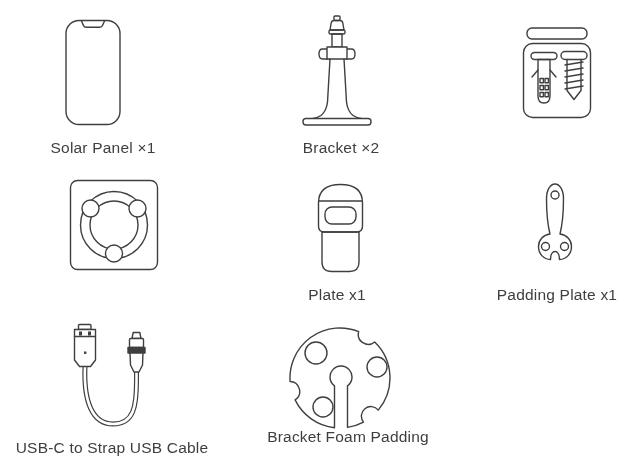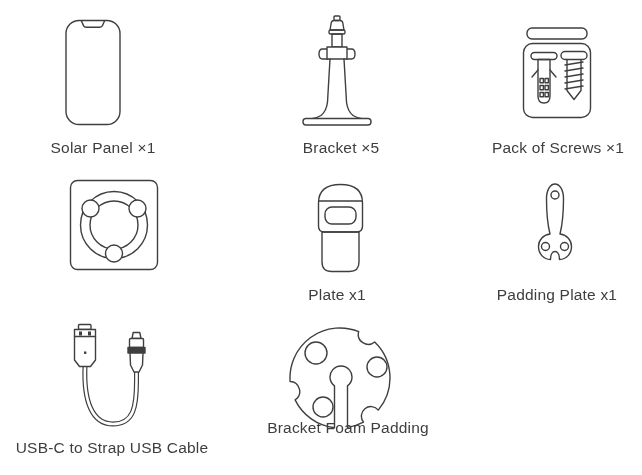--- a/index.html
+++ b/index.html
@@ -42,21 +42,21 @@
       <path d="M30,16 L31.2,9 Q31.6,6.5 34,6.5 L40,6.5 Q42.4,6.5 42.8,9 L44,16 Z"></path>
       <rect x="29" y="16" width="16" height="4" rx="1.5"></rect>
       <rect x="32" y="20" width="10" height="13"></rect>
       <path d="M28,35 L22.5,35 Q19,35 19,40 Q19,45 22.5,45 L28,45"></path>
       <path d="M46,35 L51.5,35 Q55,35 55,40 Q55,45 51.5,45 L46,45"></path>
       <rect x="27" y="33" width="20" height="12" fill="#ffffff"></rect>
       <path d="M30,45 L27.5,88 Q26.5,97 21,101.5 Q17,104 12,104.8 L62,104.8 Q57,104 53,101.5 Q47.5,97 46.5,88 L44,45"></path>
       <rect x="3" y="104.5" width="68" height="6.5" rx="3" fill="#ffffff"></rect>
     </svg>
   </div>
-  <div class="item-label" style="left:341px;top:139px">Bracket ×5</div>
+  <div class="item-label" style="left:341px;top:139px">Bracket ×2</div>
 
   <div class="item-icon" style="left:522px;top:27px">
     <svg width="70" height="92" viewBox="0 0 70 92" fill="none" stroke="#3f3f3f" stroke-width="1.4" stroke-linecap="round" stroke-linejoin="round">
       <rect x="5" y="1" width="60" height="11" rx="5"></rect>
       <rect x="1.5" y="16.5" width="67" height="74" rx="9"></rect>
 
       <rect x="9" y="25.5" width="26" height="7" rx="3.5"></rect>
       <path d="M16,32.5 L28,32.5 L28,69 Q28,76 22,76 Q16,76 16,69 Z"></path>
       <path d="M16,43 L10,50"></path>
       <path d="M28,43 L34,50"></path>
@@ -69,21 +69,20 @@
 
       <rect x="39" y="24.5" width="26" height="8" rx="4"></rect>
       <path d="M45,32.5 L45,63.5 L52,72.5 L59,63.5 L59,32.5"></path>
       <path d="M43,38 L61,35"></path>
       <path d="M43,44 L61,41"></path>
       <path d="M43,50 L61,47"></path>
       <path d="M43,56 L61,53"></path>
       <path d="M43,62 L61,59"></path>
     </svg>
   </div>
-  <div class="item-label" style="left:558px;top:139px">Pack of Screws ×1</div>
 
   <div class="item-icon" style="left:69px;top:179px">
     <svg width="90" height="92" viewBox="0 0 90 92" fill="none" stroke="#3f3f3f" stroke-width="1.4" stroke-linecap="round" stroke-linejoin="round">
       <rect x="1.5" y="1.5" width="87" height="89" rx="7"></rect>
       <circle cx="45" cy="46" r="33.5"></circle>
       <circle cx="45" cy="46" r="24"></circle>
       <circle cx="21.5" cy="29.5" r="8.5" fill="#ffffff"></circle>
       <circle cx="68.5" cy="29.5" r="8.5" fill="#ffffff"></circle>
       <circle cx="45" cy="74.5" r="8.5" fill="#ffffff"></circle>
     </svg>
@@ -141,15 +140,15 @@
                A9.5,9.5 0 0 0 76.5,95.1
                A50,50 0 0 1 60.5,100.4
                L60.5,58.9
                A11,11 0 1 0 47.5,58.9
                Z"></path>
       <circle cx="29" cy="26" r="11"></circle>
       <circle cx="90" cy="40" r="10"></circle>
       <circle cx="36" cy="80" r="10"></circle>
     </svg>
   </div>
-  <div class="item-label" style="left:348px;top:419px">Bracket Foam Padding</div>
+  <div class="item-label" style="left:348px;top:428px">Bracket Foam Padding</div>
 
 </div>
 
 </body></html>

